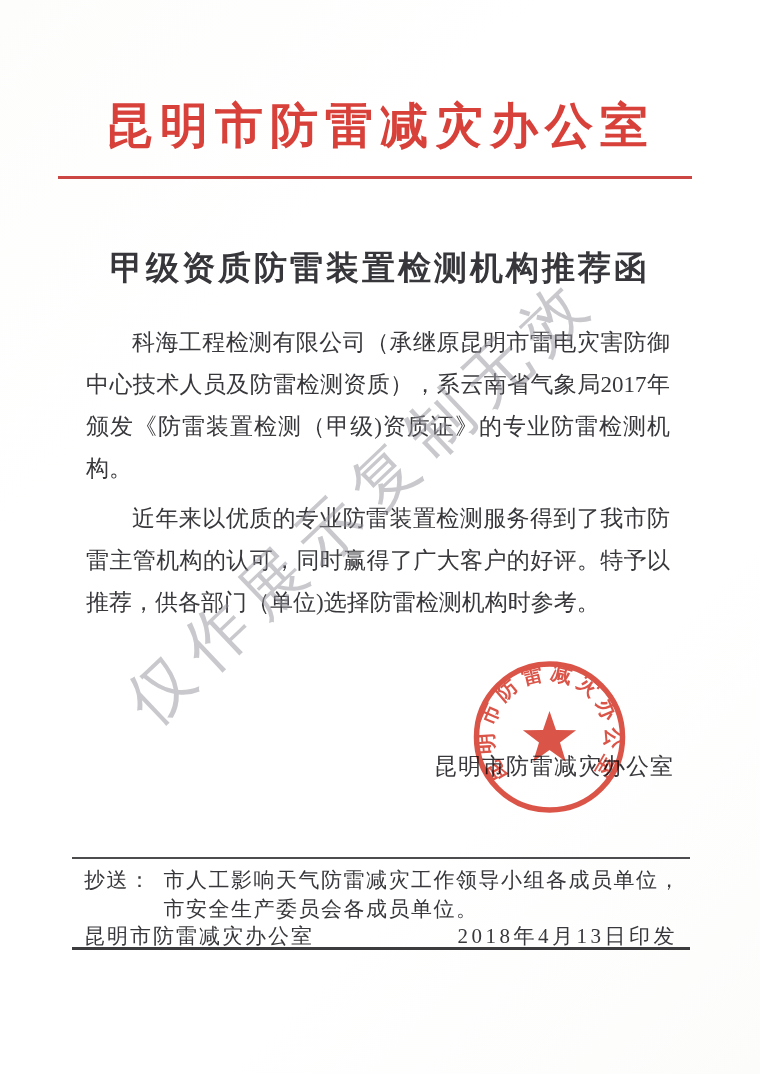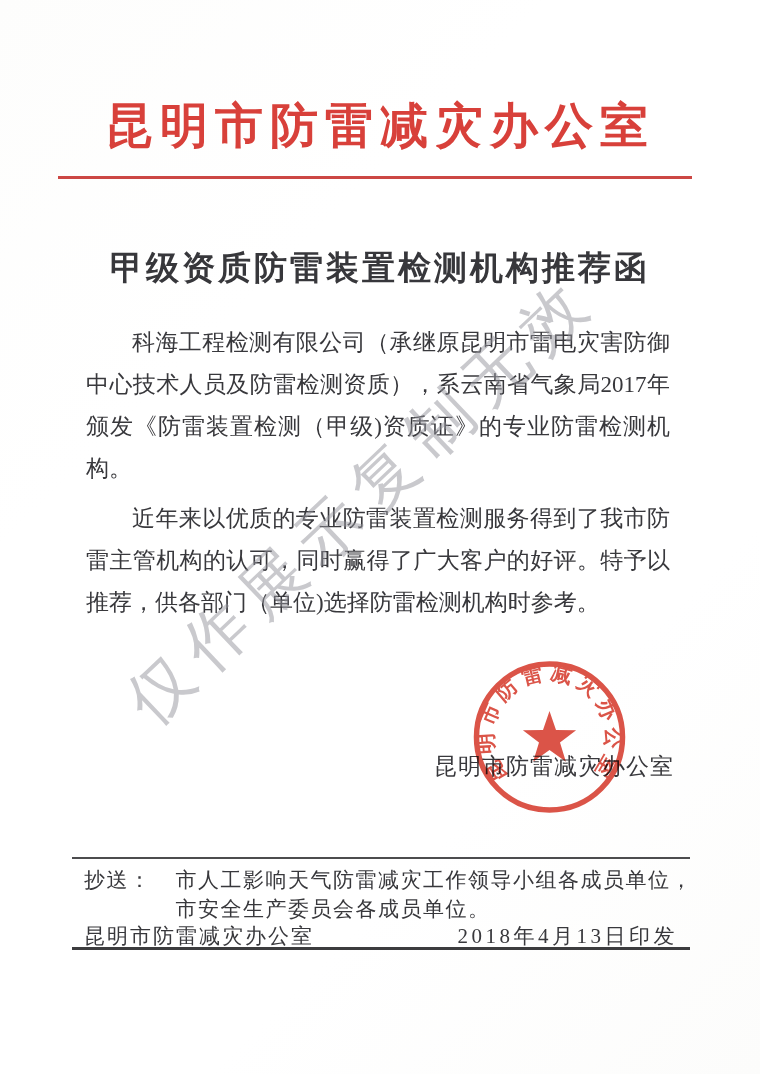--- a/index.html
+++ b/index.html
@@ -77,21 +77,21 @@
   }
   
   .footer-rule-top{
     position:absolute;top:857px;left:72px;width:618px;height:2px;
     background:#4c4c4e;
   }
   .cc-row{
     position:absolute;top:866px;left:84px;width:600px;
     display:flex;
     font-size:21px;line-height:29px;
-    color:#38383c;letter-spacing:1.5px;gap:12px;
+    color:#38383c;letter-spacing:1.5px;
   }
   .cc-label{flex:0 0 auto;white-space:nowrap;}
   .cc-content{flex:1;margin-left:12px;}
   .cc-content div{white-space:nowrap;}
   .issuer-row{
     position:absolute;top:922px;left:84px;width:594px;
     display:flex;justify-content:space-between;align-items:baseline;
     font-size:21px;color:#38383c;
   }
   .issuer{letter-spacing:2px;white-space:nowrap;}

